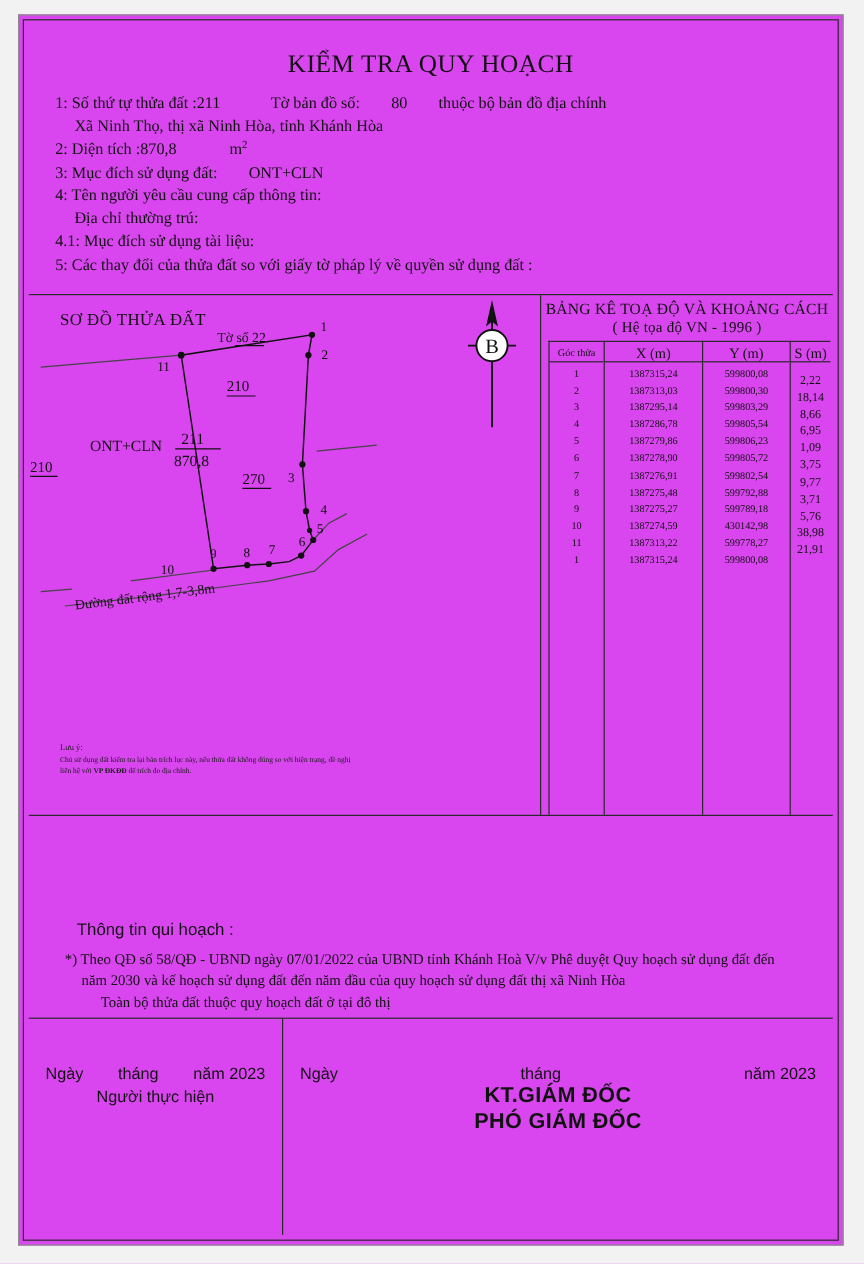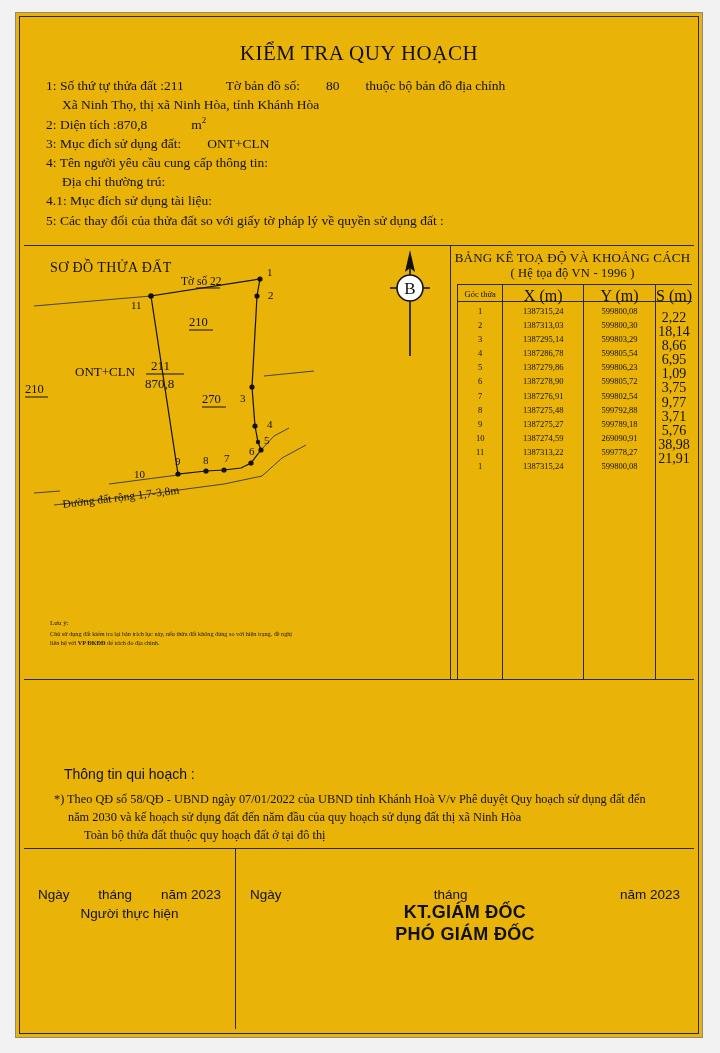--- a/index.html
+++ b/index.html
@@ -14,21 +14,21 @@
     color: #111;
     position: relative;
     overflow: hidden;
   }
   .page {
     position: absolute;
     left: 15px;
     top: 12px;
     width: 688px;
     height: 1026px;
-    background: #eab308;
+    background: #d946ef;
     border: 1px solid #8a8a8a;
     box-sizing: border-box;
   }
   .frame {
     position: absolute;
     left: 3px;
     top: 3px;
     right: 3px;
     bottom: 3px;
     border: 1px solid #2a2a2a;
@@ -131,38 +131,38 @@
     box-sizing: border-box;
     display: flex;
   }
   .ccol { box-sizing: border-box; border-right: 1px solid #2a2a2a; position: relative; }
   .ccol.c0 { width: 46px; }
   .ccol.c1 { width: 82px; }
   .ccol.c2 { width: 73px; }
   .ccol.c3 { flex: 1; border-right: none; }
   .chead {
     text-align: center;
-    font-size: 16px;
+    font-size: 12px;
     padding: 2px 0 2px;
     border-bottom: 1px solid #2a2a2a;
     height: 17px;
     box-sizing: border-box;
     white-space: nowrap;
   }
   .chead.small { font-size: 8.5px; padding-top: 4px; }
   .cbody { padding-top: 2px; }
   .cbody div {
     text-align: center;
     font-size: 8.5px;
     line-height: 14.1px;
     height: 14.1px;
     white-space: nowrap;
   }
   .cbody.sdist { padding-top: 9px; }
-  .cbody.sdist div { font-size: 14px; }
+  .cbody.sdist div { font-size: 10px; }
 
   
   .plan {
     position: absolute;
     left: 4px;
     right: 4px;
     top: 663px;
     height: 168px;
     box-sizing: border-box;
   }
@@ -383,21 +383,21 @@
           <div class="cbody">
                 <div>599800,08</div>
                 <div>599800,30</div>
                 <div>599803,29</div>
                 <div>599805,54</div>
                 <div>599806,23</div>
                 <div>599805,72</div>
                 <div>599802,54</div>
                 <div>599792,88</div>
                 <div>599789,18</div>
-                <div>269090,91</div>
+                <div>430142,98</div>
                 <div>599778,27</div>
                 <div>599800,08</div>
               </div>
         </div>
         <div class="ccol c3">
           <div class="chead">S (m)</div>
           <div class="cbody sdist">
                 <div>2,22</div>
                 <div>18,14</div>
                 <div>8,66</div>

